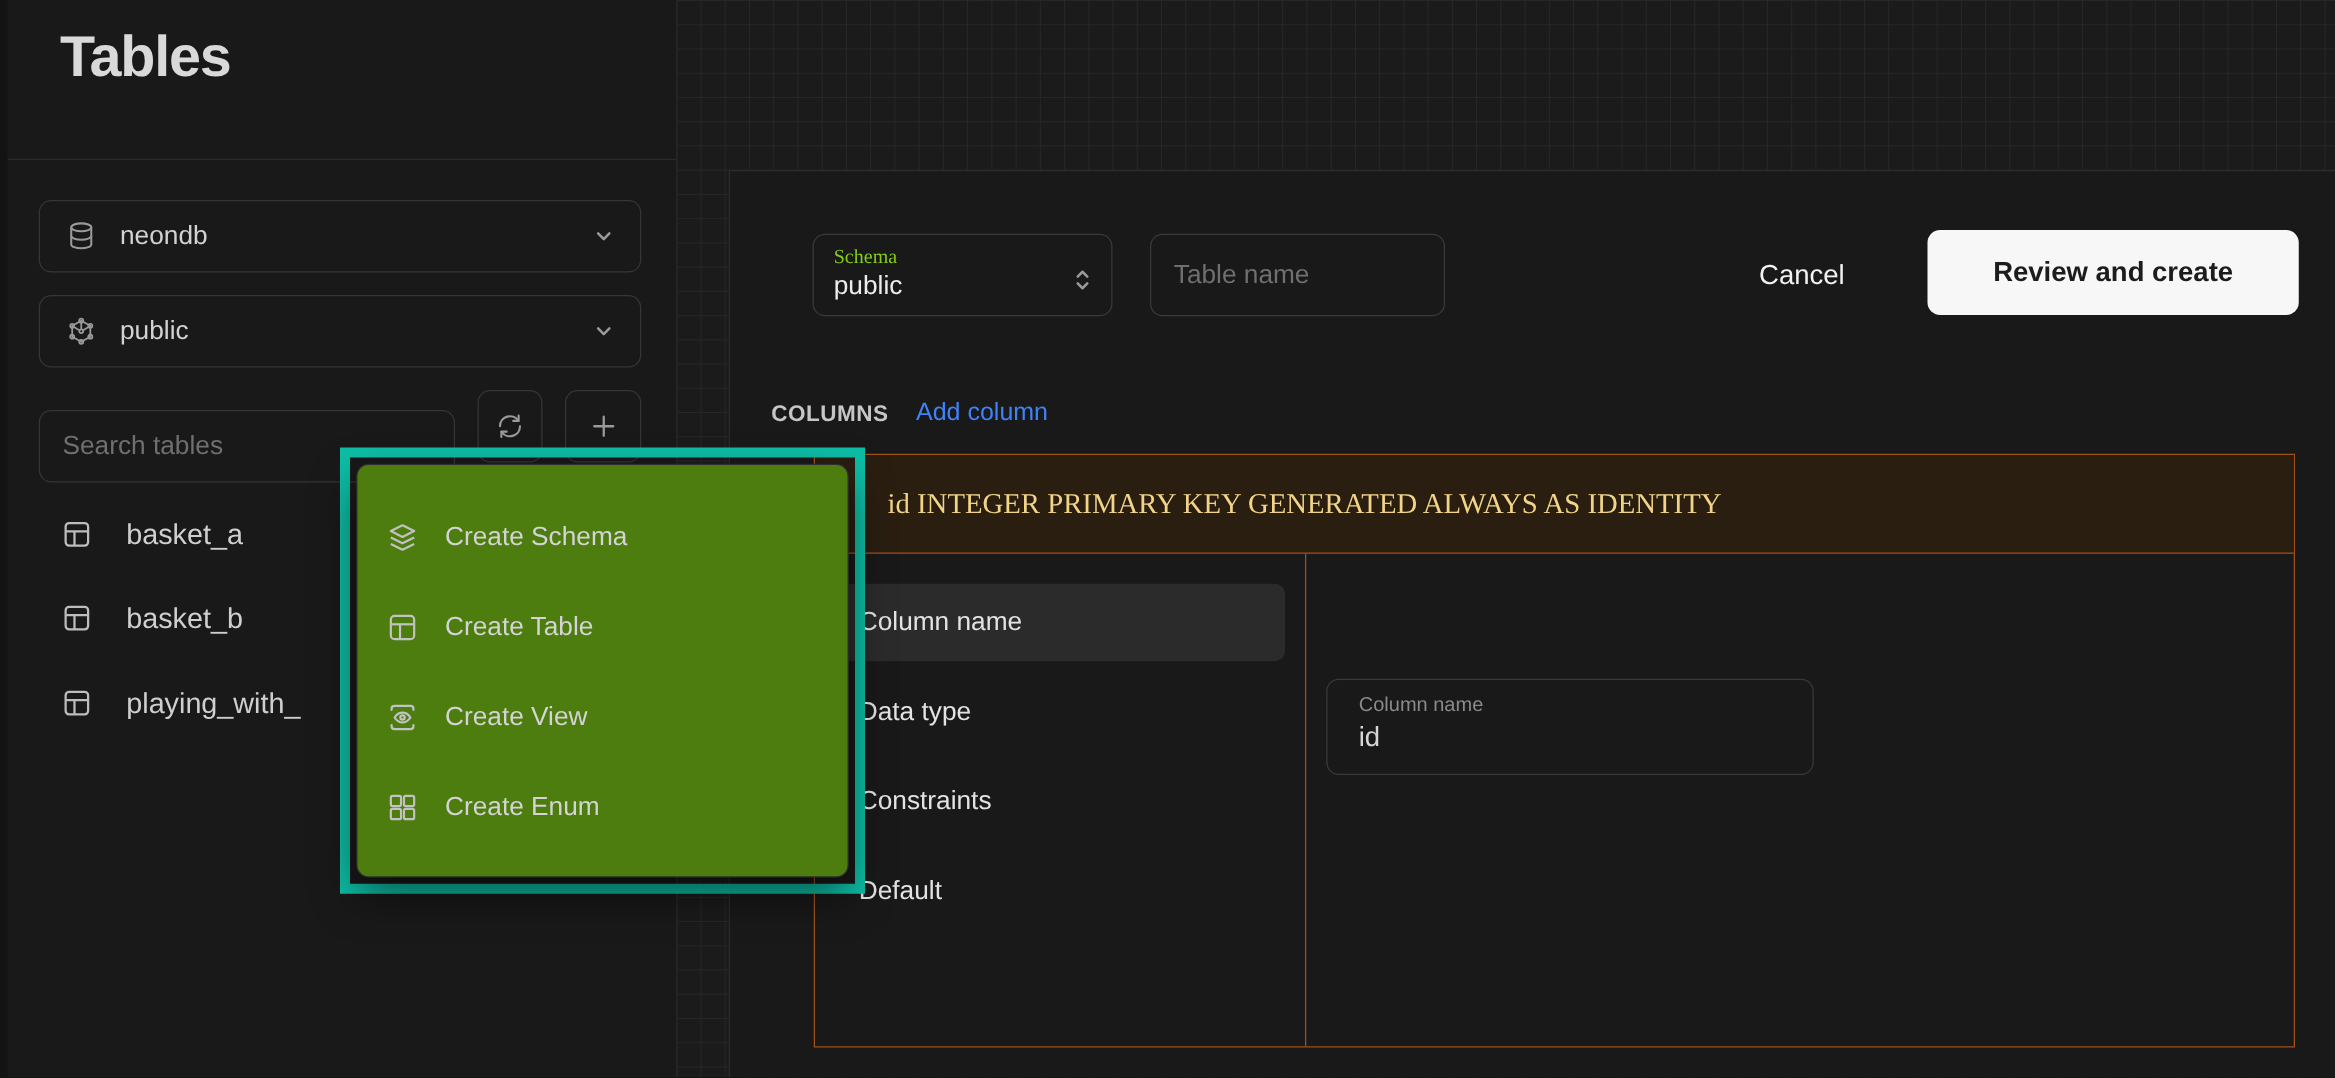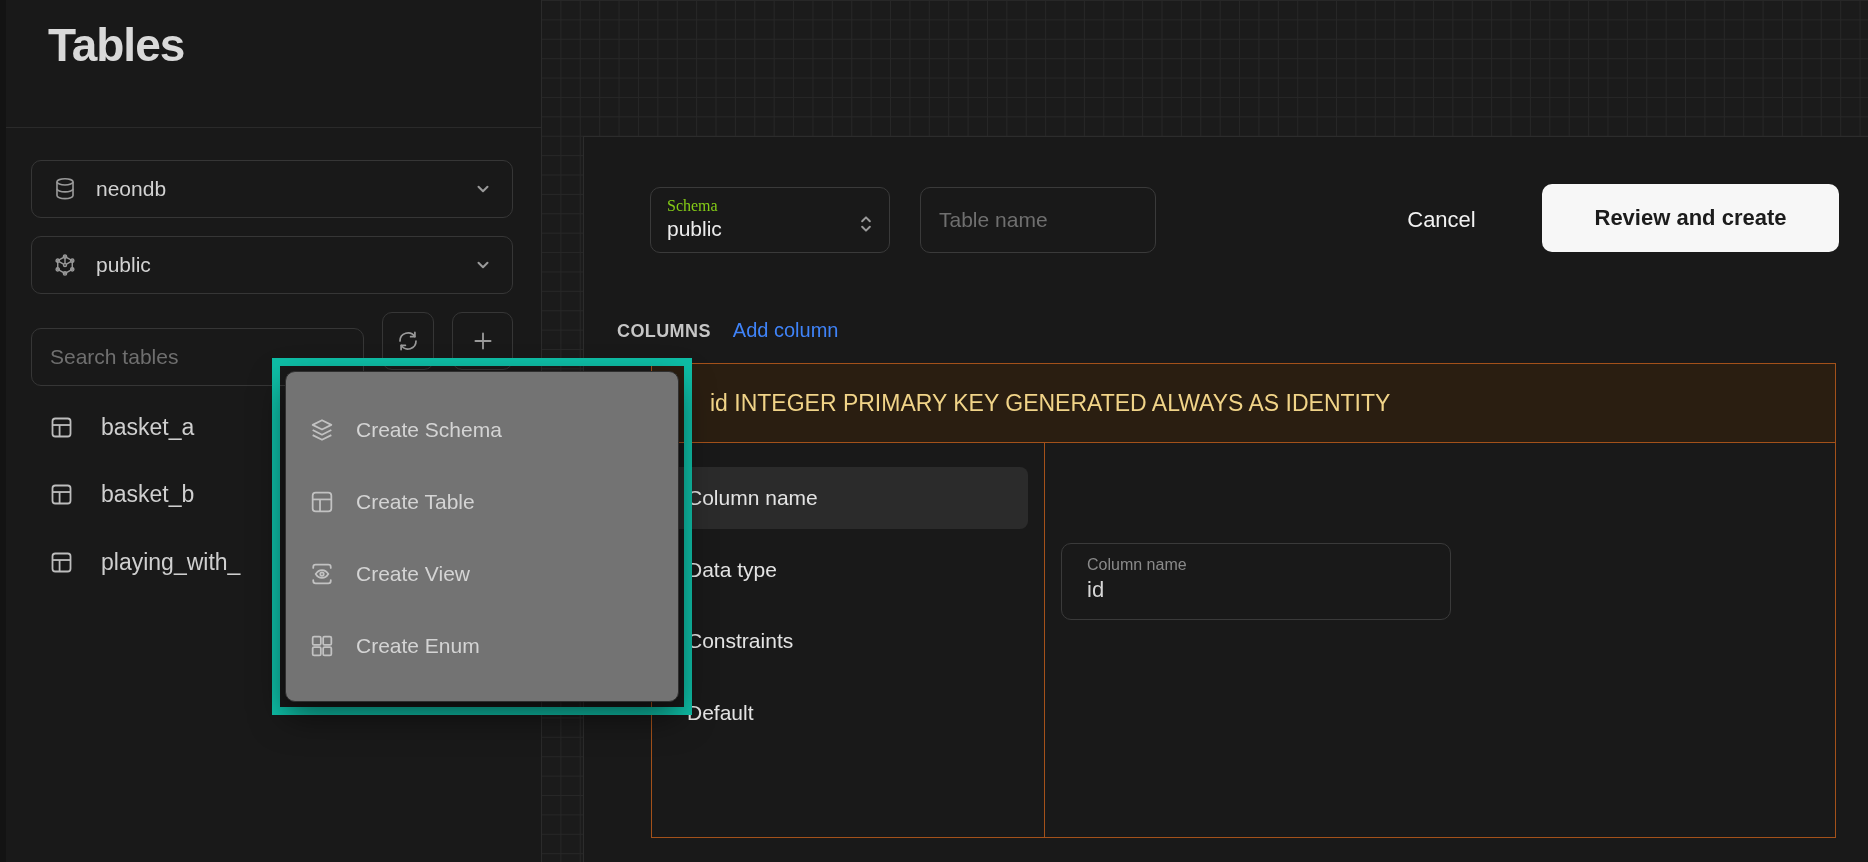--- a/index.html
+++ b/index.html
@@ -54,36 +54,36 @@
       font-family:"Liberation Sans",sans-serif;}
   .columns-row{position:absolute;left:33px;top:182px;display:flex;align-items:flex-end;gap:22px;}
   .columns-label{font-size:18px;font-weight:700;color:#c6c6c6;letter-spacing:.4px;}
   .add-column{font-size:20px;font-weight:500;color:#3f83f8;cursor:pointer;}
 
   
   .col-editor{position:absolute;left:67px;top:226px;width:1185px;height:475px;border:1.5px solid #a3511a;
               box-sizing:border-box;}
   .sql-row{height:79px;background:#2a1e11;border-bottom:1.5px solid #a3511a;box-sizing:border-box;
            display:flex;align-items:center;padding-left:58px;
-           font-family:Liberation Sans, sans-serif;font-size:23px;color:#f1d488;white-space:nowrap;overflow:hidden;}
+           font-family:Liberation Serif, serif;font-size:23px;color:#f1d488;white-space:nowrap;overflow:hidden;}
   .editor-body{position:absolute;left:0;top:79px;right:0;bottom:0;display:flex;}
   .editor-left{width:392px;position:relative;box-sizing:border-box;}
   .editor-right{flex:1;border-left:1.5px solid #a3511a;position:relative;}
   .prop-row{position:absolute;left:10px;width:366px;height:62px;display:flex;align-items:center;
             padding-left:25px;box-sizing:border-box;border-radius:8px;color:#e3e3e3;font-size:21px;cursor:pointer;}
   .prop-row.selected{background:#2b2b2b;}
   .colname-field{position:absolute;left:16px;top:100px;width:390px;height:77px;border:1px solid #3a3a3a;
       border-radius:10px;box-sizing:border-box;padding:11px 0 0 25px;display:flex;flex-direction:column;line-height:1.3;}
   .colname-field .fld-label{font-size:16px;color:#8a8a8a;}
   .colname-field .fld-value{font-size:22px;color:#d6d6d6;}
 
   
   .create-menu-frame{position:absolute;left:272px;top:358px;width:420px;height:357px;
       border:8px solid #0ebea6;box-sizing:border-box;z-index:6;padding:5px;}
-  .create-menu{width:100%;height:100%;background:#737373;border:1px solid #2f2f2f;border-radius:10px;
+  .create-menu{width:100%;height:100%;background:#4d7c0f;border:1px solid #2f2f2f;border-radius:10px;
       box-sizing:border-box;box-shadow:0 14px 34px rgba(0,0,0,.55);padding-top:22px;}
   .menu-item{height:72px;display:flex;align-items:center;gap:20px;padding-left:22px;color:#d4d4d4;
       font-size:21px;cursor:pointer;}
   .menu-item .icon{color:#c2c2c2;}
 </style>
 </head>
 <body>
 
 <div class="grid-canvas"></div>
 

